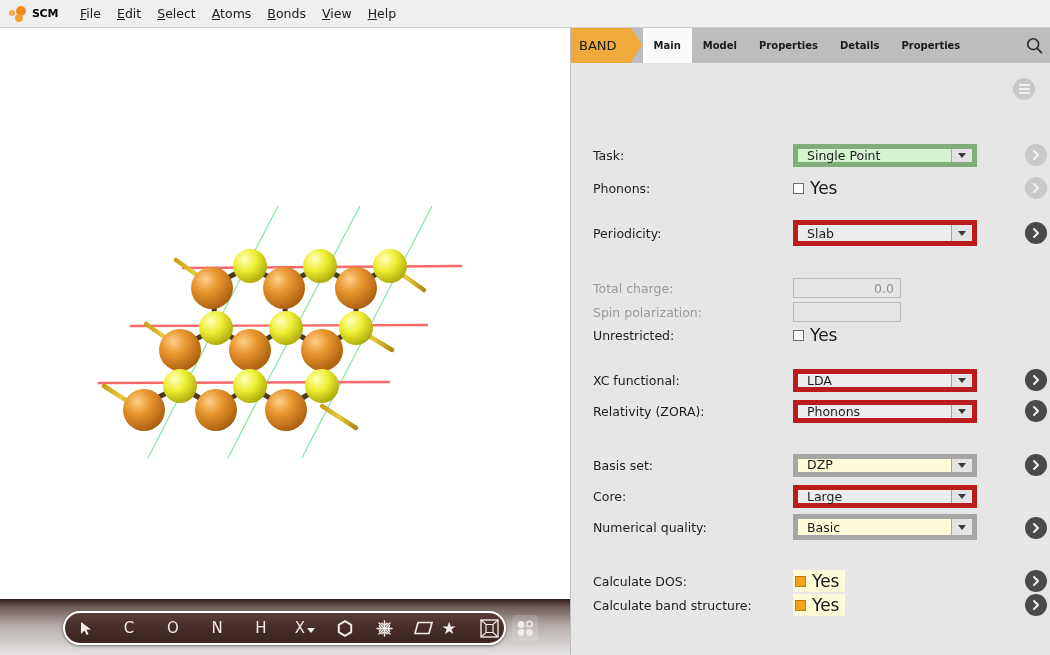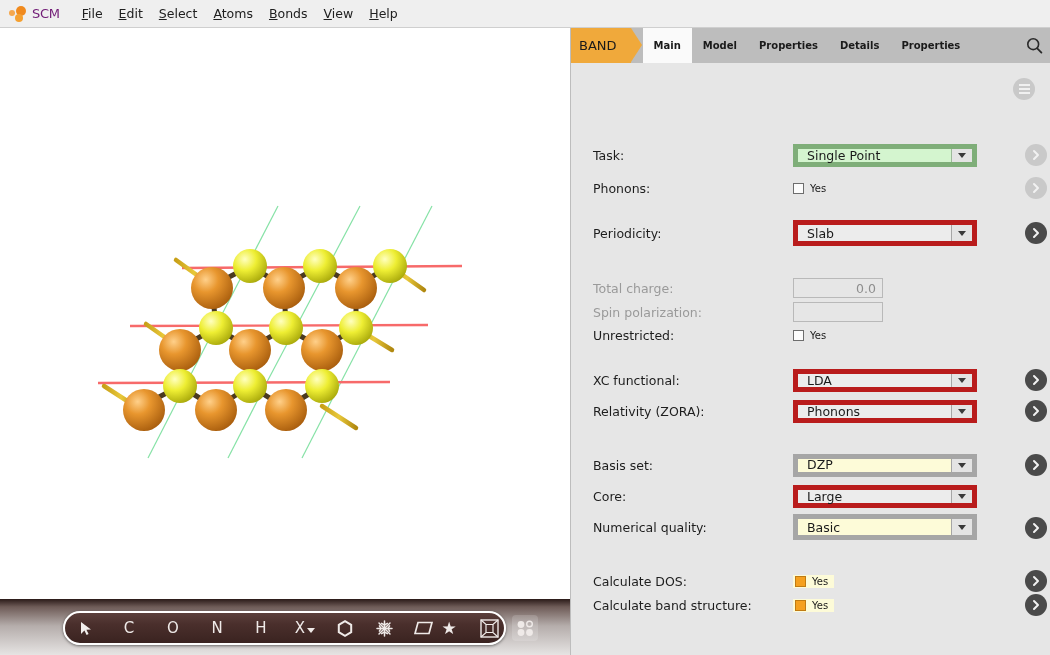--- a/index.html
+++ b/index.html
@@ -24,21 +24,21 @@
     display: flex; align-items: center;
     margin-left: 8px; margin-right: 14px;
     position: relative; height: 22px;
   }
   .logo-dots { position: relative; width: 24px; height: 20px; }
   .logo-dots i { position: absolute; border-radius: 50%; background: #f08a1e; display: block; }
   .ld1 { width: 10px; height: 10px; left: 8px; top: 2px; }
   .ld2 { width: 6px;  height: 6px;  left: 1px; top: 6px; background: #f5a74d !important; }
   .ld3 { width: 8px;  height: 8px;  left: 7px; top: 10px; background: #f5a030 !important; }
   #logo-text {
-    font-size: 13px; font-weight: normal; color: #701a75;
+    font-size: 11px; font-weight: bold; color: #000000;
     letter-spacing: -0.3px; line-height: 1;
   }
   .menu-item {
     font-size: 12.5px; color: #202020; padding: 3px 8px; cursor: default;
   }
   .menu-item u { text-decoration: underline; }
 
   
   #viewport {
     position: absolute; left: 0; top: 28px; width: 570px; height: 571px;
@@ -137,34 +137,34 @@
     border-left: 4px solid transparent;
     border-right: 4px solid transparent;
     border-top: 5px solid #3a3a3a;
   }
   .combo.green { background: #d4f5cf; border-color: #7fae79; }
   .combo.green .arrow { background: #e4e4e4; border-left-color: #9db99a; }
   .combo.yellow { background: #fdfbd8; border-color: #a6a6a6; align-items: flex-end; }
   .combo.yellow .arrow { background: #e4e4e4; }
 
   .textfield {
-    position: absolute; left: 210px; width: 90px; height: 20px;
+    position: absolute; left: 210px; width: 108px; height: 20px;
     border: 1px solid #b9b9b9; background: #e6e6e6;
     font-size: 12.5px; color: #8e8e8e;
     display: flex; align-items: center; justify-content: flex-end;
     padding-right: 6px;
   }
 
   .checkrow { position: absolute; left: 210px; display: flex; align-items: center; }
   .cbox {
     width: 11px; height: 11px; border: 1px solid #6d6d6d; background: #fcfcfc;
     display: inline-block; margin-right: 6px;
   }
   .cbox.checked { background: #f5a01e; border-color: #c07b12; }
-  .cbox-label { font-size: 10px; color: #1a1a1a; }
+  .cbox-label { font-size: 17px; color: #1a1a1a; }
   .checkrow.hl { background: #fdfbd8; padding: 1px 6px 1px 2px; }
 
   .chev {
     position: absolute; left: 442px; width: 22px; height: 22px; border-radius: 50%;
     background: #c9c9c9;
     display: flex; align-items: center; justify-content: center;
   }
   .chev.on { background: #4a4a4a; }
   .chev svg { display: block; }
 

